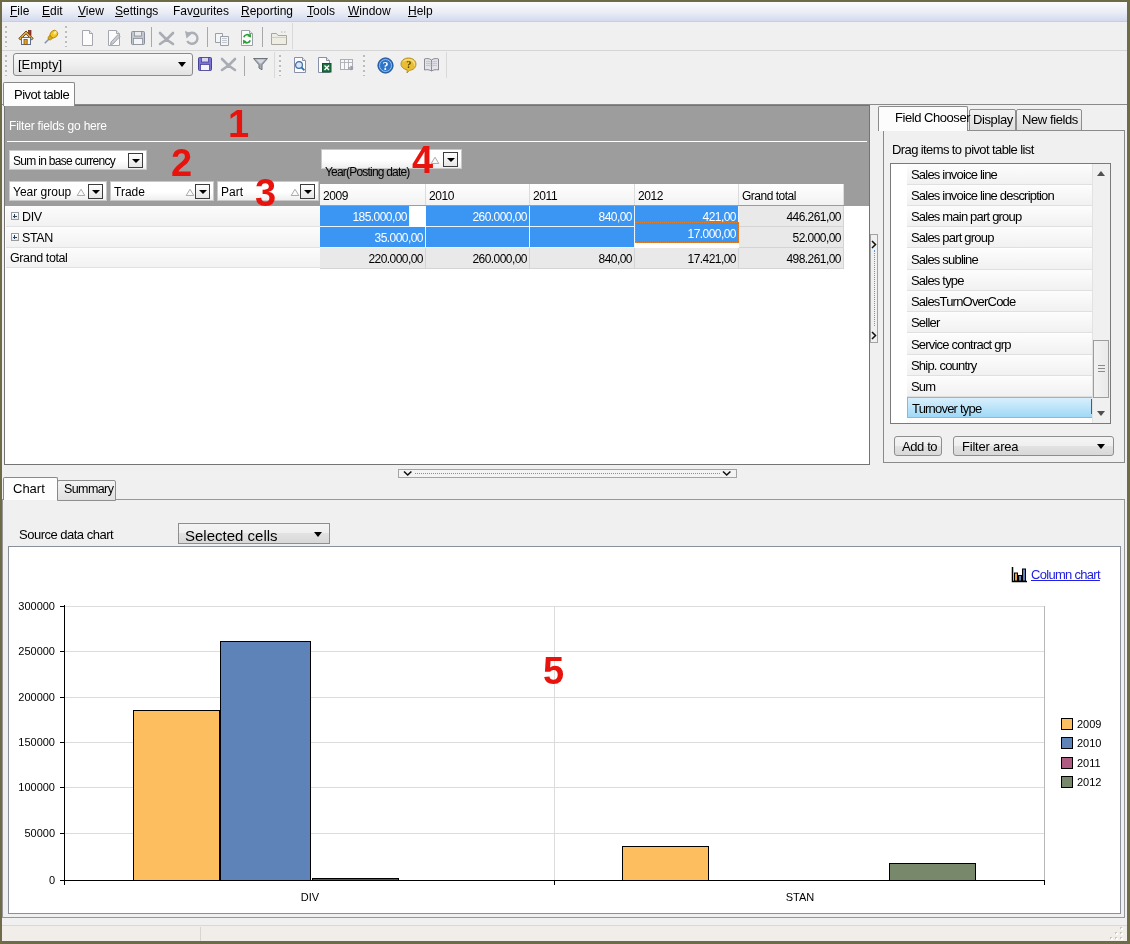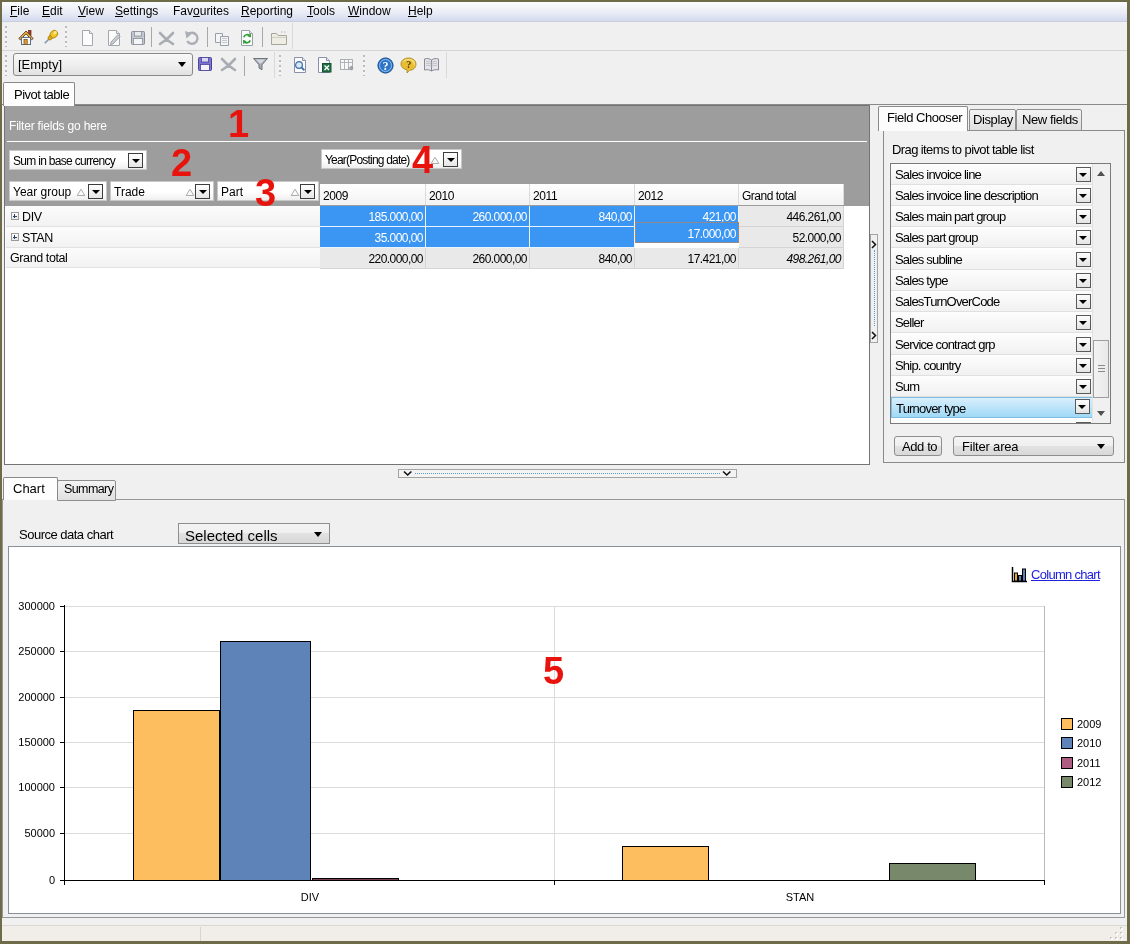--- a/index.html
+++ b/index.html
@@ -36,21 +36,21 @@
 .cgray{background:#E9E9E9;color:#000;border-right:1px solid #D4D4D4;border-bottom:1px solid #D4D4D4;}
 .plus{position:absolute;width:8px;height:8px;background:linear-gradient(#FEFEFE,#E8E8E8);border:1px solid #9A9A9A;box-sizing:border-box;}
 .plus:before{content:"";position:absolute;left:1px;top:3px;width:4px;height:1px;background:#27415F;}
 .plus:after{content:"";position:absolute;left:2px;top:1px;width:1px;height:4px;background:#27415F;}
 .rednum{position:absolute;color:#E8130C;font-size:38px;font-weight:bold;line-height:1;z-index:50;font-family:"Liberation Sans",sans-serif;}
 
 .fctab-on{position:absolute;white-space:nowrap;background:#FCFCFC;border:1px solid #8A8A8A;border-bottom:none;border-radius:2px 2px 0 0;z-index:6;}
 .fctab-off{position:absolute;white-space:nowrap;background:linear-gradient(#F3F3F3,#DFDFDF);border:1px solid #8E8E8E;border-radius:2px 2px 0 0;z-index:4;letter-spacing:-0.4px;}
 #fcpanel{left:883px;top:130px;width:242px;height:333px;background:#F0F0F0;border:1px solid #8A8A8A;box-sizing:border-box;}
 #fclist{position:absolute;left:6px;top:32px;width:221px;height:261px;background:#fff;border:1px solid #7A7A7A;box-sizing:border-box;overflow:hidden;}
-.fcrow{position:absolute;left:0px;width:202px;height:21px;background:linear-gradient(#FDFDFD,#F1F1F1);border-bottom:1px solid #E0E0E0;box-sizing:border-box;}
+.fcrow{position:absolute;left:16px;width:202px;height:21px;background:linear-gradient(#FDFDFD,#F1F1F1);border-bottom:1px solid #E0E0E0;box-sizing:border-box;}
 .fcrow .t{position:absolute;left:4px;top:3px;font-size:13px;letter-spacing:-0.8px;white-space:nowrap;}
 .fcdd{position:absolute;right:2px;top:3px;width:15px;height:15px;background:linear-gradient(#FDFDFD,#E4E4E4);border:1px solid #5A5A5A;box-sizing:border-box;}
 .fcdd:after{content:"";position:absolute;left:2px;top:5px;width:0;height:0;border-left:4px solid transparent;border-right:4px solid transparent;border-top:4px solid #000;}
 .w7btn{position:absolute;white-space:nowrap;background:linear-gradient(#F4F4F4,#EFEFEF 49%,#E2E2E2 50%,#D8D8D8);border:1px solid #8E8E8E;border-radius:3px;box-sizing:border-box;}
 
 #vsplit{left:870px;top:234px;width:8px;height:109px;background:#F0F0F0;border:1px solid #A3A3A3;box-sizing:border-box;}
 #hsplit{left:398px;top:469px;width:339px;height:9px;background:#F3F3F3;border:1px solid #A3A3A3;box-sizing:border-box;}
 
 #bottombox{left:2px;top:499px;width:1123px;height:419px;background:#F0F0F0;border:1px solid #979797;box-sizing:border-box;}
 #chartpanel{left:8px;top:546px;width:1113px;height:368px;background:#fff;border:1px solid #8A9099;box-sizing:border-box;z-index:2;}
@@ -203,21 +203,21 @@
 <div id="pivot" class="abs">
 <div id="pivotgray"></div>
 <div style="position:absolute;left:4px;top:13px;color:#fff;font-size:12px;letter-spacing:-0.2px;">Filter fields go here</div>
 <div style="position:absolute;left:2px;top:35px;width:860px;height:1px;background:#fff;"></div>
 
 <div class="hbtn" style="left:4px;top:44px;width:138px;">
   <span class="t" style="letter-spacing:-0.7px;">Sum in base currency</span>
   <span class="ddbtn" style="right:3px;top:2px;"></span>
 </div>
 <div class="hbtn" style="left:316px;top:43px;width:141px;">
-  <span class="t" style="letter-spacing:-0.8px;">Year(Posting date)</span>
+  <span class="t" style="letter-spacing:-0.8px;margin-top:12px;">Year(Posting date)</span>
   <svg style="position:absolute;left:108px;top:6px;" width="10" height="9">
         <path d="M5 1.2 L8.8 7.5 L1.2 7.5 Z" fill="#FBFBFB" stroke="#ABABAB" stroke-width="1"></path>
       </svg>
   <span class="ddbtn" style="right:3px;top:2px;"></span>
 </div>
 
 <div class="hbtn" style="left:4px;top:75px;width:98px;height:20px;">
   <span class="t">Year group</span>
   <svg style="position:absolute;left:66px;top:6px;" width="10" height="9">
         <path d="M5 1.2 L8.8 7.5 L1.2 7.5 Z" fill="#FBFBFB" stroke="#ABABAB" stroke-width="1"></path>
@@ -260,55 +260,55 @@
       <span style="position:absolute;left:16px;top:4px;font-size:12.5px;letter-spacing:-0.4px;">DIV</span>
     </div>
 <div class="rowhdr" style="top:121px;height:21px;">
       <span class="plus" style="left:5px;top:6px;"></span>
       <span style="position:absolute;left:16px;top:4px;font-size:12.5px;letter-spacing:-0.4px;">STAN</span>
     </div>
 <div class="rowhdr" style="top:142px;height:20px;">
       <span style="position:absolute;left:4px;top:3px;font-size:12.5px;letter-spacing:-0.4px;">Grand total</span>
     </div>
 
-<div class="cell cblue" style="left:315px;top:100px;width:106px;">185.000,00</div>
+<div class="cell cblue" style="left:315px;top:100px;width:90px;">185.000,00</div>
 <div class="cell cblue" style="left:421px;top:100px;width:104px;">260.000,00</div>
 <div class="cell cblue" style="left:525px;top:100px;width:105px;">840,00</div>
 <div class="cell cblue" style="left:630px;top:100px;width:104px;">421,00</div>
 <div class="cell cgray" style="left:734px;top:100px;width:105px;">446.261,00</div>
 
 <div class="cell cblue" style="left:315px;top:121px;width:106px;">35.000,00</div>
 <div class="cell cblue" style="left:421px;top:121px;width:104px;"></div>
 <div class="cell cblue" style="left:525px;top:121px;width:105px;"></div>
 <div class="cell cblue" style="left:630px;top:116px;width:104px;border:1px dotted #E87D20;">17.000,00</div>
 <div class="cell cgray" style="left:734px;top:121px;width:105px;">52.000,00</div>
 
 <div class="cell cgray" style="left:315px;top:142px;width:106px;">220.000,00</div>
 <div class="cell cgray" style="left:421px;top:142px;width:104px;">260.000,00</div>
 <div class="cell cgray" style="left:525px;top:142px;width:105px;">840,00</div>
 <div class="cell cgray" style="left:630px;top:142px;width:104px;">17.421,00</div>
-<div class="cell cgray" style="left:734px;top:142px;width:105px;font-style:italic;">498.261,00</div>
+<div class="cell cgray" style="left:734px;top:142px;width:105px;">498.261,00</div>
 </div>
 <div class="rednum" style="left:228px;top:105px;">1</div>
 <div class="rednum" style="left:171px;top:144px;">2</div>
 <div class="rednum" style="left:255px;top:174px;">3</div>
 <div class="rednum" style="left:412px;top:141px;">4</div>
 <div class="rednum" style="left:543px;top:652px;">5</div>
 <div id="vsplit" class="abs">
 <div style="position:absolute;left:3px;top:15px;width:1px;height:76px;border-left:1px dotted #5B9BD5;"></div>
 <svg style="position:absolute;left:0px;top:5px;" width="6" height="9">
       <path d="M1 1 L4.5 4.5 L1 8" stroke="#111" stroke-width="1.5" fill="none"></path>
     </svg>
 <svg style="position:absolute;left:0px;top:96px;" width="6" height="9">
       <path d="M1 1 L4.5 4.5 L1 8" stroke="#111" stroke-width="1.5" fill="none"></path>
     </svg>
 </div>
 
 <div class="fctab-on" style="left:878px;top:106px;width:88px;height:24px;">
-    <span style="position:absolute;left:8px;top:3px;font-size:13px;letter-spacing:-0.45px;">Field Chooser</span>
+    <span style="position:absolute;left:16px;top:3px;font-size:13px;letter-spacing:-0.45px;">Field Chooser</span>
   </div>
 <div class="fctab-off" style="left:969px;top:109px;width:45px;height:20px;">
     <span style="position:absolute;left:3px;top:2px;font-size:13px;">Display</span>
   </div>
 <div class="fctab-off" style="left:1016px;top:109px;width:64px;height:20px;">
     <span style="position:absolute;left:5px;top:2px;font-size:13px;">New fields</span>
   </div>
 <div id="fcpanel" class="abs">
 <div style="position:absolute;left:8px;top:11px;font-size:13px;letter-spacing:-0.6px;">Drag items to pivot table list</div>
 <div id="fclist">

